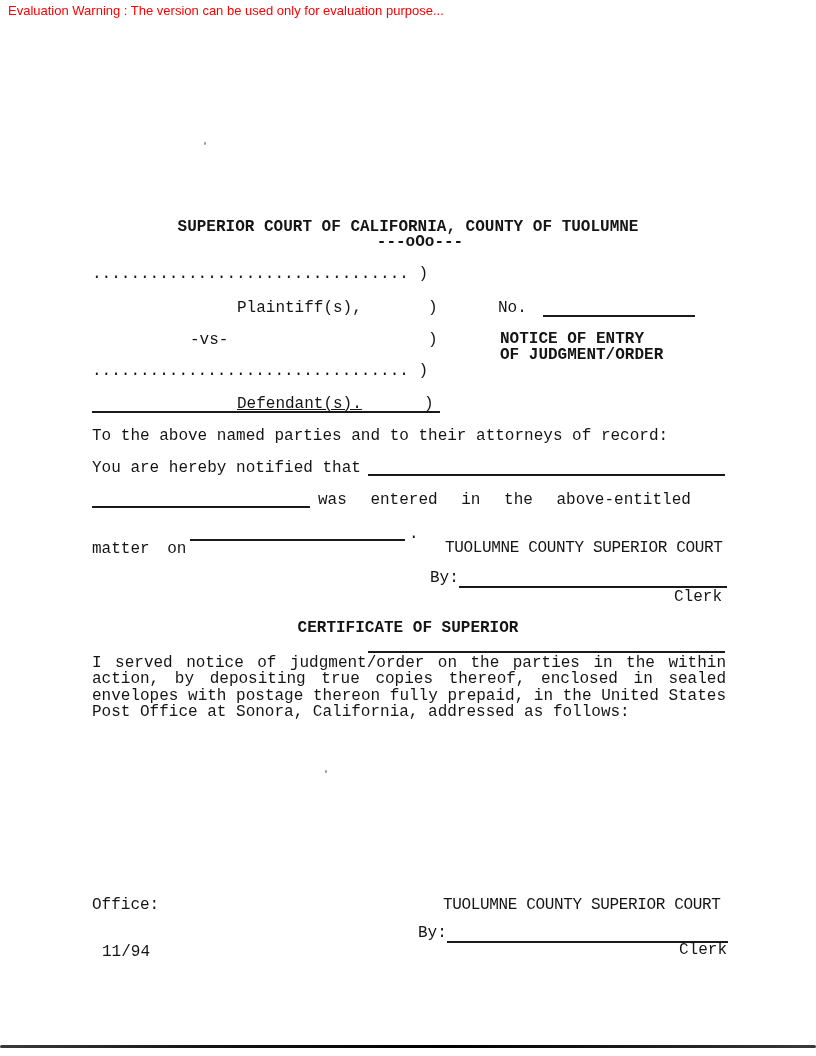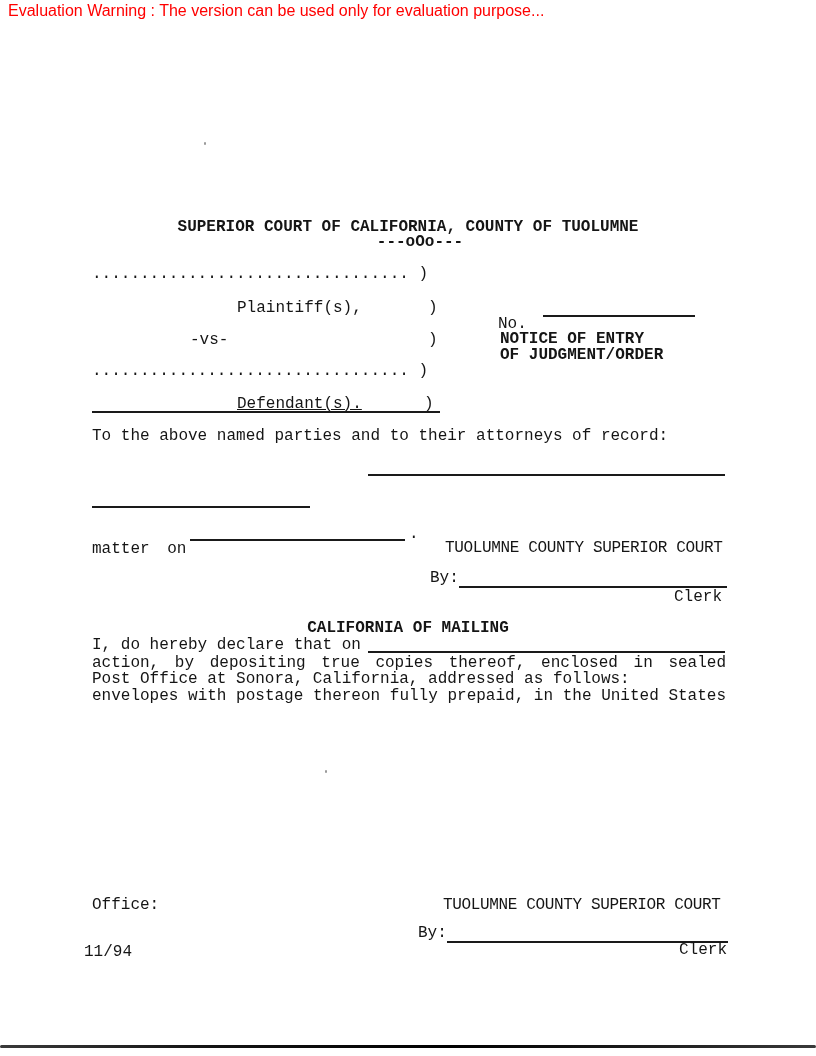--- a/index.html
+++ b/index.html
@@ -15,21 +15,21 @@
     overflow: hidden;
   }
   .abs { position: absolute; white-space: pre; }
   .b { font-weight: bold; }
   .center { left: 0; right: 0; text-align: center; }
   .rule { position: absolute; height: 2px; background: #1a1a1a; }
   .warning {
     position: absolute;
     left: 8px; top: 3px;
     font-family: "Liberation Sans", sans-serif;
-    font-size: 16px;
+    font-size: 13px;
     line-height: 15px;
     color: #ff0000;
     white-space: pre;
   }
   .entered-text { word-spacing: 14px; }
   .matter-text { word-spacing: 8px; }
   .tight { letter-spacing: -0.35px; }
   .para {
     position: absolute;
     left: 92px; top: 655px; width: 634px;
@@ -60,65 +60,67 @@
   <div class="speck" style="left:325px; top:770px;"></div>
 
   <div class="abs center b" style="top:219px;">SUPERIOR COURT OF CALIFORNIA, COUNTY OF TUOLUMNE</div>
   <div class="abs center b" style="top:234px;padding-left:24px;">---oOo---</div>
 
   <div class="abs" style="left:92px; top:266px;">................................. )</div>
 
   <div class="abs" style="left:237px; top:300px;text-align:right;">Plaintiff(s),</div>
   <div class="abs" style="left:428px; top:300px;">)</div>
 
-  <div class="abs" style="left:498px; top:316px;text-align:right;">No.</div>
+  <div class="abs" style="left:498px; top:300px;text-align:right;">No.</div>
   <div class="rule" style="left:543px; top:315px; width:152px;"></div>
 
   <div class="abs" style="left:190px; top:332px;">-vs-</div>
   <div class="abs" style="left:428px; top:332px;">)</div>
 
   <div class="abs b" style="left:500px; top:331px;">NOTICE OF ENTRY</div>
   <div class="abs b" style="left:500px; top:347px;">OF JUDGMENT/ORDER</div>
 
   <div class="abs" style="left:92px; top:363px;">................................. )</div>
 
   <div class="rule" style="left:92px; top:411px; width:348px;"></div>
   <div class="abs" style="left:237px; top:396px;text-decoration:underline;">Defendant(s).</div>
   <div class="abs" style="left:424px; top:396px;">)</div>
 
   <div class="abs" style="left:92px; top:428px;">To the above named parties and to their attorneys of record:</div>
 
+  <div class="abs" style="left:92px; top:460px;">You are hereby notified that</div>
   <div class="rule" style="left:368px; top:474px; width:357px;"></div>
 
   <div class="rule" style="left:92px; top:506px; width:218px;"></div>
+  <div class="abs entered-text" style="left:318px; top:492px;">was entered in the above-entitled</div>
 
   <div class="abs matter-text" style="left:92px; top:524px;margin-top:17px;">matter on</div>
   <div class="rule" style="left:190px; top:539px; width:215px;"></div>
   <div class="abs" style="left:409px; top:526px;">.</div>
 
   <div class="abs tight" style="left:445px; top:540px;">TUOLUMNE COUNTY SUPERIOR COURT</div>
   <div class="abs" style="left:430px; top:570px;">By:</div>
   <div class="rule" style="left:459px; top:586px; width:268px;"></div>
   <div class="abs" style="left:674px; top:589px;">Clerk</div>
 
-  <div class="abs center b" style="top:620px;">CALIFORNIA OF MAILING</div>
+  <div class="abs center b" style="top:620px;">CERTIFICATE OF SUPERIOR</div>
 
-  <div class="abs" style="left:92px; top:637px;">I, do hereby declare that on</div>
   <div class="rule" style="left:368px; top:651px; width:357px;"></div>
 
   <div class="para">
+    <div class="pline jl">I served notice of judgment/order on the parties in the within</div>
     <div class="pline jl">action, by depositing true copies thereof, enclosed in sealed</div>
+    <div class="pline jl">envelopes with postage thereon fully prepaid, in the United States</div>
     <div class="pline">Post Office at Sonora, California, addressed as follows:</div>
-    <div class="pline jl">envelopes with postage thereon fully prepaid, in the United States</div>
   </div>
 
   <div class="abs" style="left:92px; top:897px;">Office:</div>
   <div class="abs tight" style="left:443px; top:897px;">TUOLUMNE COUNTY SUPERIOR COURT</div>
 
   <div class="abs" style="left:418px; top:925px;">By:</div>
   <div class="rule" style="left:447px; top:941px; width:281px;"></div>
   <div class="abs" style="left:679px; top:942px;">Clerk</div>
 
-  <div class="abs" style="left:84px; top:944px;">11/94</div>
+  <div class="abs" style="left:102px; top:944px;">11/94</div>
 
   <div class="bottom-scan-line"></div>
 
 </div>
 
 </body></html>

